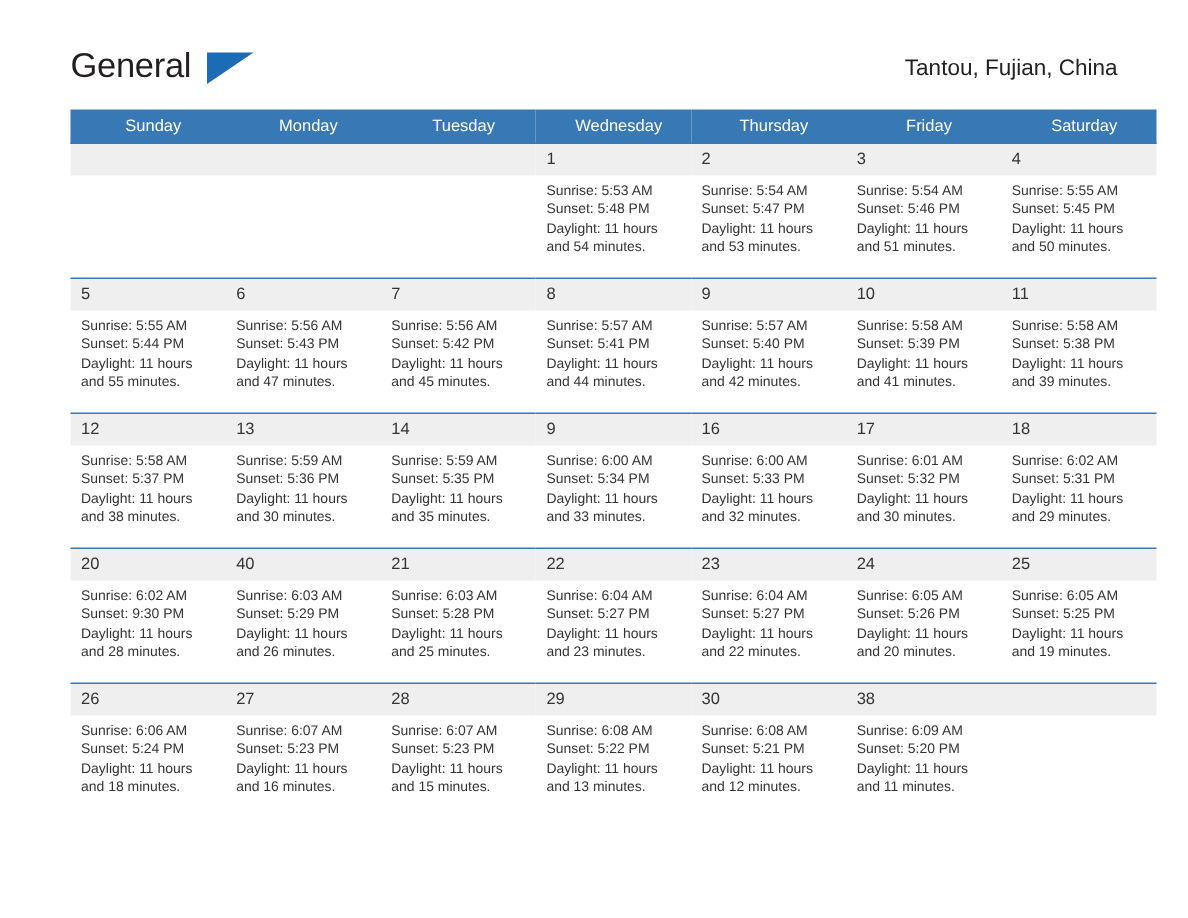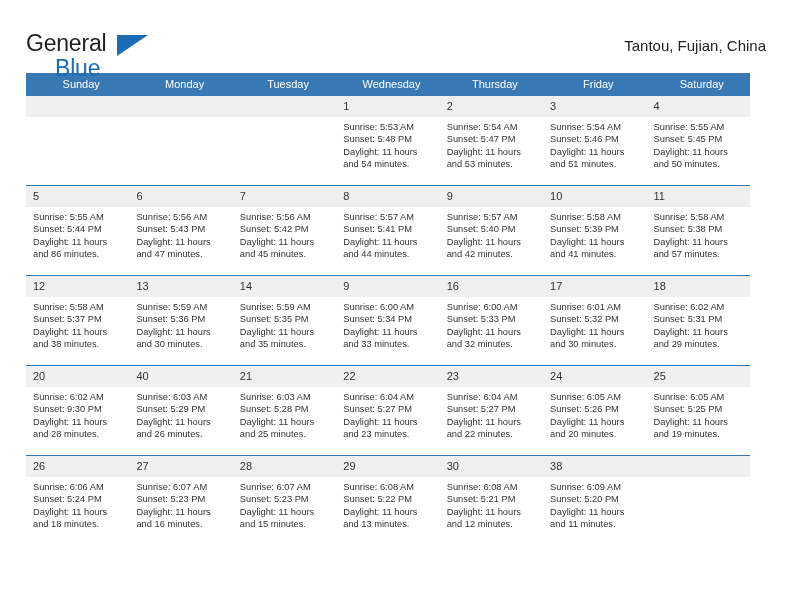--- a/index.html
+++ b/index.html
@@ -6,21 +6,21 @@
   html, body {
     width: 792px;
     height: 612px;
     background: #ffffff;
     font-family: "Liberation Sans", sans-serif;
   }
   .page {
     width: 792px;
     height: 496px;
     position: relative;
-    padding: 0 26px;
+    padding: 0 47px;
   }
 
   
   .masthead {
     display: flex;
     align-items: flex-start;
     justify-content: space-between;
     padding-top: 30px;
     height: 73px;
   }
@@ -106,21 +106,20 @@
 </style>
 </head>
 <body>
 
 <div class="page">
 
   <div class="masthead">
     <div class="logo">
       <span class="logo-general">General</span>
       <span class="logo-triangle"></span>
-      <span class="logo-blue">Blue</span>
     </div>
     <div class="title-block">
       <div class="cal-subtitle">Tantou, Fujian, China</div>
     </div>
   </div>
 
   <table class="calendar">
     <thead>
       <tr id="weekday-row">
           <th>Sunday</th>
@@ -180,21 +179,21 @@
             </div>
           </td>
         </tr>
         <tr class="week-row">
           <td>
             <div class="daynum">5</div>
             <div class="daylines">
               <div>Sunrise: 5:55 AM</div>
               <div>Sunset: 5:44 PM</div>
               <div>Daylight: 11 hours</div>
-              <div>and 86 minutes.</div>
+              <div>and 55 minutes.</div>
             </div>
           </td>
           <td>
             <div class="daynum">6</div>
             <div class="daylines">
               <div>Sunrise: 5:56 AM</div>
               <div>Sunset: 5:43 PM</div>
               <div>Daylight: 11 hours</div>
               <div>and 47 minutes.</div>
             </div>
@@ -234,21 +233,21 @@
               <div>Daylight: 11 hours</div>
               <div>and 41 minutes.</div>
             </div>
           </td>
           <td>
             <div class="daynum">11</div>
             <div class="daylines">
               <div>Sunrise: 5:58 AM</div>
               <div>Sunset: 5:38 PM</div>
               <div>Daylight: 11 hours</div>
-              <div>and 57 minutes.</div>
+              <div>and 39 minutes.</div>
             </div>
           </td>
         </tr>
         <tr class="week-row">
           <td>
             <div class="daynum">12</div>
             <div class="daylines">
               <div>Sunrise: 5:58 AM</div>
               <div>Sunset: 5:37 PM</div>
               <div>Daylight: 11 hours</div>

